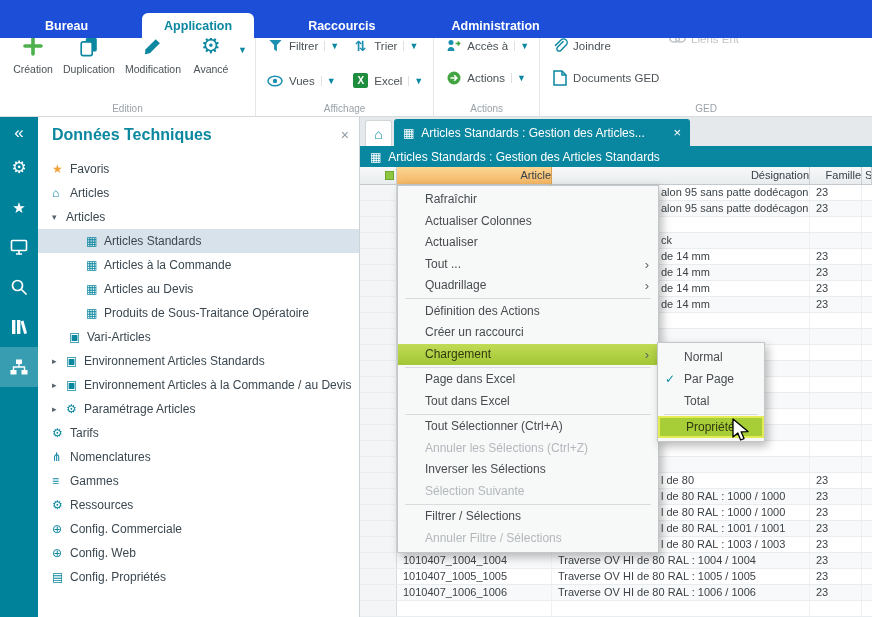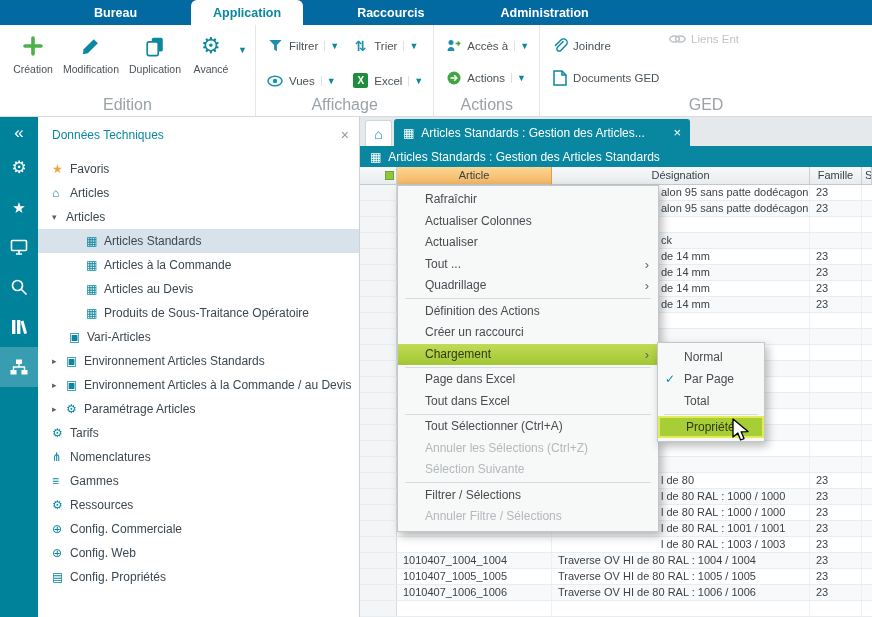--- a/index.html
+++ b/index.html
@@ -1,30 +1,30 @@
 <!DOCTYPE html>
 <html><head>
 <meta charset="utf-8">
 <style>
   * { margin:0; padding:0; box-sizing:border-box; font-family:"Liberation Sans","DejaVu Sans",sans-serif; }
   html,body { width:872px; height:617px; overflow:hidden; background:#fff; }
   #app { position:relative; width:872px; height:617px; overflow:hidden; background:#fff; }
 
   
-  .menubar { position:absolute; top:0; left:0; right:0; height:25px; background:#0369a1;
-             display:flex; align-items:flex-end; padding-left:72px; gap:32px; z-index:5; }
+  .menubar { position:absolute; top:0; left:0; right:0; height:38px; background:#1d4ed8;
+             display:flex; align-items:flex-end; padding-left:23px; gap:32px; z-index:5; }
   .mb-item { color:#fff; font-size:12.5px; font-weight:700; padding:0 22px; height:25px; line-height:26px; cursor:default; }
   .mb-item.active { background:#fff; color:#0b87a0; border-radius:6px 6px 0 0; }
 
   
   .ribbon { position:absolute; top:25px; left:0; right:0; height:92px; background:#fff;
             border-bottom:1px solid #d8dcdf; display:flex; z-index:4; }
   .rgroup { position:relative; height:100%; border-right:1px solid #e4e7e9; padding:2px 8px 16px; }
   .rgroup:last-child { border-right:none; flex:1; }
-  .glabel { position:absolute; bottom:2px; left:0; right:0; text-align:center; font-size:16px; color:#9aa2a8; }
+  .glabel { position:absolute; bottom:2px; left:0; right:0; text-align:center; font-size:10px; color:#9aa2a8; }
   .bigrow { display:flex; align-items:flex-start; }
   .bigbtn { display:flex; flex-direction:column; align-items:center; padding:4px 5px 0; min-width:50px; cursor:default; }
   .bicon  { height:30px; display:flex; align-items:center; justify-content:center; }
   .blabel { font-size:10.5px; color:#4a5257; text-align:center; line-height:1.15; margin-top:2px; max-width:70px; }
   .gearglyph { font-size:22px; color:#0b87a0; line-height:1; }
   .avdrop { font-size:9px; color:#0b87a0; margin:18px 0 0 2px; }
   .grid2 { display:grid; grid-template-columns:auto auto; grid-auto-rows:27px; column-gap:10px; row-gap:5px; padding-top:5px;gap:8px; }
   .grid1 { display:grid; grid-template-columns:auto; grid-auto-rows:27px; row-gap:5px; padding-top:5px; }
   .smbtn { display:flex; align-items:center; font-size:11.5px; color:#4a5257; padding:0 2px; cursor:default; white-space:nowrap; }
   .smbtn .ic { width:19px; display:flex; justify-content:center; margin-right:4px; }
@@ -40,21 +40,21 @@
           display:flex; flex-direction:column; align-items:center; padding-top:4px; z-index:3; }
   .rail-collapse { color:#fff; font-size:17px; height:26px; line-height:24px; cursor:default; }
   .rail-item { width:38px; height:40px; display:flex; align-items:center; justify-content:center; cursor:default; }
   .rail-item.active { background:rgba(255,255,255,.22); }
   .rail-glyph { color:#fff; font-size:17px; line-height:1; }
 
   
   .navpanel { position:absolute; top:117px; left:38px; bottom:0; width:322px; background:#fff;
               border-right:1px solid #ccd3d7; z-index:3; }
   .np-head { height:32px; display:flex; align-items:center; padding:4px 10px 0 14px; }
-  .np-title { color:#0b87a0; font-size:12px; font-weight:400; flex:1; }
+  .np-title { color:#0b87a0; font-size:16px; font-weight:700; flex:1; }
   .np-close { color:#8d979e; font-size:14px; cursor:default; }
   .tree { margin-top:8px; }
   .tree-item { height:24px; display:flex; align-items:center; font-size:12px; color:#3a4750; white-space:nowrap; cursor:default; }
   .tree-item.selected { background:#d7e2ea; }
   .caret { width:14px; font-size:9px; color:#56646c; text-align:left; }
   .ticon { width:18px; font-size:12px; color:#0b87a0; text-align:left; }
   .tlabel { overflow:hidden; text-overflow:ellipsis; }
 
   
   .main { position:absolute; top:117px; left:360px; right:0; bottom:0; background:#fff; }
@@ -68,21 +68,21 @@
   .dt-icon { font-size:12px; }
   .dt-label { font-size:12px; white-space:nowrap; overflow:hidden; flex:1; }
   .dt-close { font-size:13px; padding-left:4px; }
   .titlebar { height:21px; background:#0a87a0; color:#fff; display:flex; align-items:center; gap:7px;
               padding:0 10px; font-size:12px; }
   .tb-icon { font-size:12px; }
 
   
   .thead { display:flex; height:18px; font-size:11px; color:#37414a; }
   .thead > div { background:linear-gradient(180deg,#f7f8f9,#e9ecee); border-right:1px solid #c9cfd3;
-                 border-bottom:1px solid #c3c9cd; text-align:center; line-height:17px; overflow:hidden; }
+                 border-bottom:1px solid #c3c9cd; text-align:right; line-height:17px; overflow:hidden; }
   .h-sel { width:37px; position:relative; }
   .gsq { position:absolute; right:2px; top:4px; width:9px; height:9px; background:#8ec63f; border:1px solid #6ea52d; }
   .h-art { width:155px; background:linear-gradient(180deg,#fcd693,#f3b563) !important; border-right:1px solid #d9a14e !important; }
   .h-des { width:258px; }
   .h-fam { width:52px; }
   .h-s { flex:1; text-align:left !important; padding-left:3px; }
   .tbody { position:relative; }
   .trow { display:flex; height:16px; line-height:15px; font-size:11px; color:#3c4247; border-bottom:1px solid #e9edef; background:#fff; }
   .trow.alt { background:#f7f9fa; }
   .c-sel { width:37px; background:#f3f5f6; border-right:1px solid #d8dcdf; }
@@ -133,33 +133,33 @@
           <span class="bicon">
             <svg width="24" height="24" viewBox="0 0 24 24">
                 <path d="M12 4v16M4 12h16" stroke="#4cb04c" stroke-width="3.6" stroke-linecap="round" fill="none"></path>
               </svg>
           </span>
           <span class="blabel">Création</span>
         </div>
         <div class="bigbtn">
           <span class="bicon">
             <svg width="22" height="22" viewBox="0 0 24 24">
-                <path d="M15 4.5l4.5 4.5L8.5 20 3 21l1-5.5z" fill="#0b87a0"></path>
-              </svg>
-          </span>
-          <span class="blabel">Modification</span>
+                <rect x="8.5" y="3" width="12" height="15" rx="2" fill="#0b87a0"></rect>
+                <rect x="3.5" y="7.5" width="12" height="15" rx="2" fill="#fff" stroke="#0b87a0" stroke-width="1.8"></rect>
+              </svg>
+          </span>
+          <span class="blabel">Duplication</span>
         </div>
         <div class="bigbtn">
           <span class="bicon">
             <svg width="22" height="22" viewBox="0 0 24 24">
-                <rect x="8.5" y="3" width="12" height="15" rx="2" fill="#0b87a0"></rect>
-                <rect x="3.5" y="7.5" width="12" height="15" rx="2" fill="#fff" stroke="#0b87a0" stroke-width="1.8"></rect>
-              </svg>
-          </span>
-          <span class="blabel">Duplication</span>
+                <path d="M15 4.5l4.5 4.5L8.5 20 3 21l1-5.5z" fill="#0b87a0"></path>
+              </svg>
+          </span>
+          <span class="blabel">Modification</span>
         </div>
         <div class="bigbtn">
           <span class="bicon gearglyph">⚙</span>
           <span class="blabel">Avancé</span>
         </div>
         <span class="avdrop">▼</span>
       </div>
       <div class="glabel">Edition</div>
     </div>
 
@@ -609,20 +609,21 @@
       <div class="msep"></div>
       <div class="mi">Définition des Actions</div>
       <div class="mi">Créer un raccourci</div>
       <div class="mi hl">Chargement<span class="sub">›</span></div>
       <div class="msep"></div>
       <div class="mi">Page dans Excel</div>
       <div class="mi">Tout dans Excel</div>
       <div class="msep"></div>
       <div class="mi">Tout Sélectionner (Ctrl+A)</div>
       <div class="mi disabled">Annuler les Sélections (Ctrl+Z)</div>
+      <div class="mi">Inverser les Sélections</div>
       <div class="mi disabled">Sélection Suivante</div>
       <div class="msep"></div>
       <div class="mi">Filtrer / Sélections</div>
       <div class="mi disabled">Annuler Filtre / Sélections</div>
     </div>
 
   <div class="submenu">
       <div class="smi">Normal</div>
       <div class="smi"><span class="chk">✓</span>Par Page</div>
       <div class="smi">Total</div>

